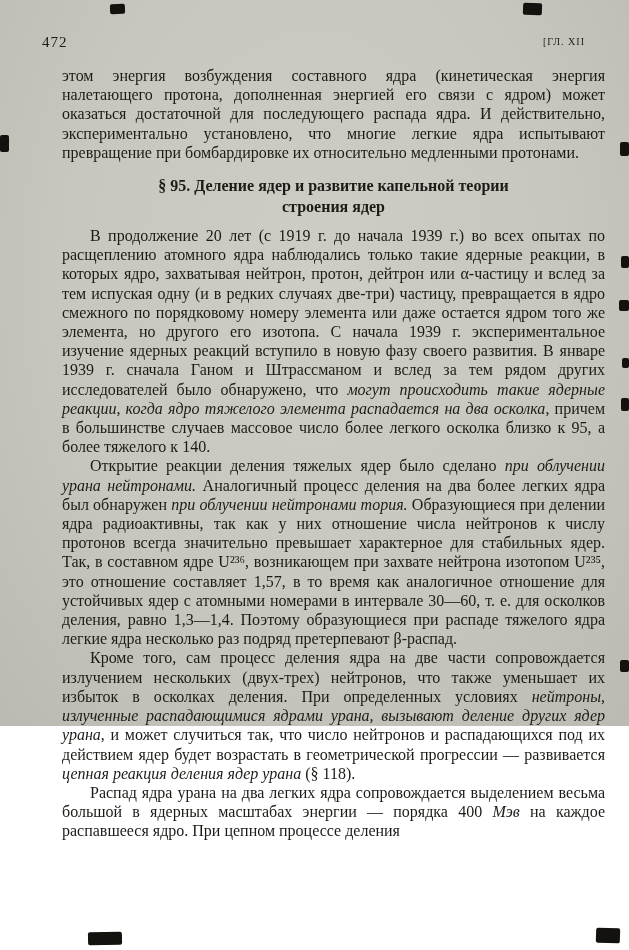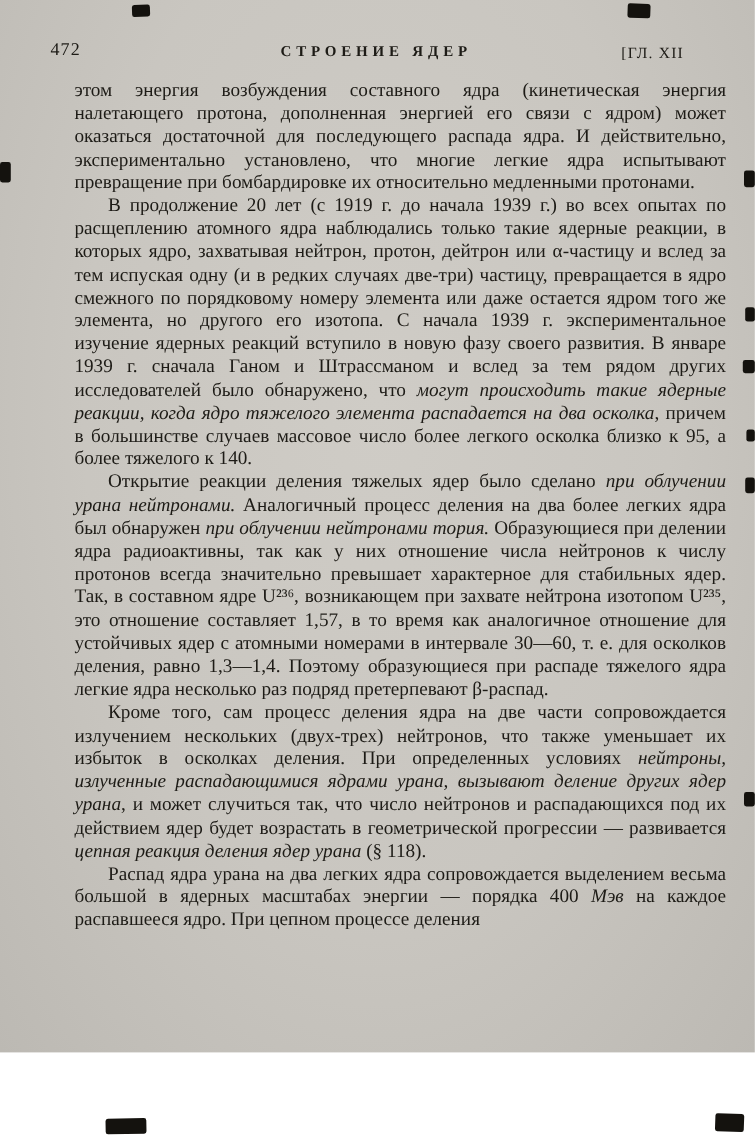--- a/index.html
+++ b/index.html
@@ -8,37 +8,37 @@
   }
   html, body { margin: 0; padding: 0; }
   body {
     width: 629px; height: 950px;
     font-family: "Liberation Serif", "DejaVu Serif", serif;
     color: var(--ink);
     overflow: hidden;
   }
   .page {
     position: relative;
-    width: 629px; height: 877px;
+    width: 629px; height: 726px;
     background: radial-gradient(ellipse at 50% 38%, #cfccc6 0%, var(--paper) 55%, #bcb9b3 100%);
     text-decoration: underline;
   }
   .running-head {
     position: absolute;
     top: 34px; left: 42px; right: 44px;
     height: 20px;
     font-size: 15px;
   }
   .page-number { position: absolute; left: 0; top: 0; letter-spacing: 1px; }
   .running-title {
     position: absolute; left: 0; right: 0; top: 2px;
     text-align: center;
     font-size: 12.5px; font-weight: bold; letter-spacing: 4px;
   }
-  .chapter-label { position: absolute; right: 15px; top: 2px; font-size: 13px; letter-spacing: 1px; }
+  .chapter-label { position: absolute; right: 0; top: 2px; font-size: 10px; letter-spacing: 1px; }
   .text-flow {
     position: absolute;
     top: 66px; left: 42px; width: 543px;
     font-size: 16px; line-height: 19.2px;
     text-align: justify;
     margin-left: 20px;
   }
   .para { margin: 0; }
   .para.indent { text-indent: 28px; }
   .it { font-style: italic; }
@@ -66,25 +66,25 @@
   <div class="artifact" style="left:621px; top:256px; width:8px; height:12px;"></div>
   <div class="artifact" style="left:619px; top:300px; width:10px; height:11px;"></div>
   <div class="artifact" style="left:622px; top:358px; width:7px; height:10px;"></div>
   <div class="artifact" style="left:621px; top:398px; width:8px; height:13px;"></div>
   <div class="artifact" style="left:620px; top:660px; width:9px; height:12px;"></div>
   <div class="artifact" style="left:88px; top:932px; width:34px; height:13px; transform:rotate(-1deg);"></div>
   <div class="artifact" style="left:596px; top:928px; width:24px; height:15px; transform:rotate(2deg);"></div>
 
   <div class="running-head">
     <span class="page-number">472</span>
-    <span class="running-title">СТРОЕНИЕ ЯДЕР</span>
     <span class="chapter-label">[ГЛ. XII</span>
   </div>
 
   <div class="text-flow">
       <p class="para"><span>этом энергия возбуждения составного ядра (кинетическая энергия налетающего протона, дополненная энергией его связи с ядром) может оказаться достаточной для последующего распада ядра. И действительно, экспериментально установлено, что многие легкие ядра испытывают превращение при бомбардировке их относительно медленными протонами.</span></p>
+      <h2 class="section-heading">§ 95. Деление ядер и развитие капельной теории<br>строения ядер</h2>
       <p class="para indent"><span>В продолжение 20 лет (с 1919 г. до начала 1939 г.) во всех опытах по расщеплению атомного ядра наблюдались только такие ядерные реакции, в которых ядро, захватывая нейтрон, протон, дейтрон или α-частицу и вслед за тем испуская одну (и в редких случаях две-три) частицу, превращается в ядро смежного по порядковому номеру элемента или даже остается ядром того же элемента, но другого его изотопа. С начала 1939 г. экспериментальное изучение ядерных реакций вступило в новую фазу своего развития. В январе 1939 г. сначала Ганом и Штрассманом и вслед за тем рядом других исследователей было обнаружено, что </span><span class="it">могут происходить такие ядерные реакции, когда ядро тяжелого элемента распадается на два осколка</span><span>, причем в большинстве случаев массовое число более легкого осколка близко к 95, а более тяжелого к 140.</span></p>
       <p class="para indent"><span>Открытие реакции деления тяжелых ядер было сделано </span><span class="it">при облучении урана нейтронами.</span><span> Аналогичный процесс деления на два более легких ядра был обнаружен </span><span class="it">при облучении нейтронами тория.</span><span> Образующиеся при делении ядра радиоактивны, так как у них отношение числа нейтронов к числу протонов всегда значительно превышает характерное для стабильных ядер. Так, в составном ядре U²³⁶, возникающем при захвате нейтрона изотопом U²³⁵, это отношение составляет 1,57, в то время  как аналогичное отношение для устойчивых ядер с атомными номерами в интервале 30—60, т. е. для осколков деления, равно  1,3—1,4. Поэтому образующиеся при распаде тяжелого ядра легкие ядра несколько раз подряд претерпевают β-распад.</span></p>
       <p class="para indent"><span>Кроме того, сам процесс деления ядра на две части сопровождается излучением нескольких (двух-трех) нейтронов, что также уменьшает их избыток в осколках деления. При определенных условиях </span><span class="it">нейтроны, излученные распадающимися ядрами урана, вызывают деление других ядер урана</span><span>, и может случиться так, что число нейтронов и распадающихся под их действием ядер будет возрастать в геометрической прогрессии — развивается </span><span class="it">цепная реакция деления ядер урана</span><span> (§ 118).</span></p>
       <p class="para indent"><span>Распад ядра урана на два легких ядра сопровождается выделением весьма большой в ядерных масштабах энергии — порядка 400 </span><span class="it">Мэв</span><span> на каждое распавшееся ядро. При цепном процессе деления</span></p>
     </div>
 
 </div>
 
 </body></html>

